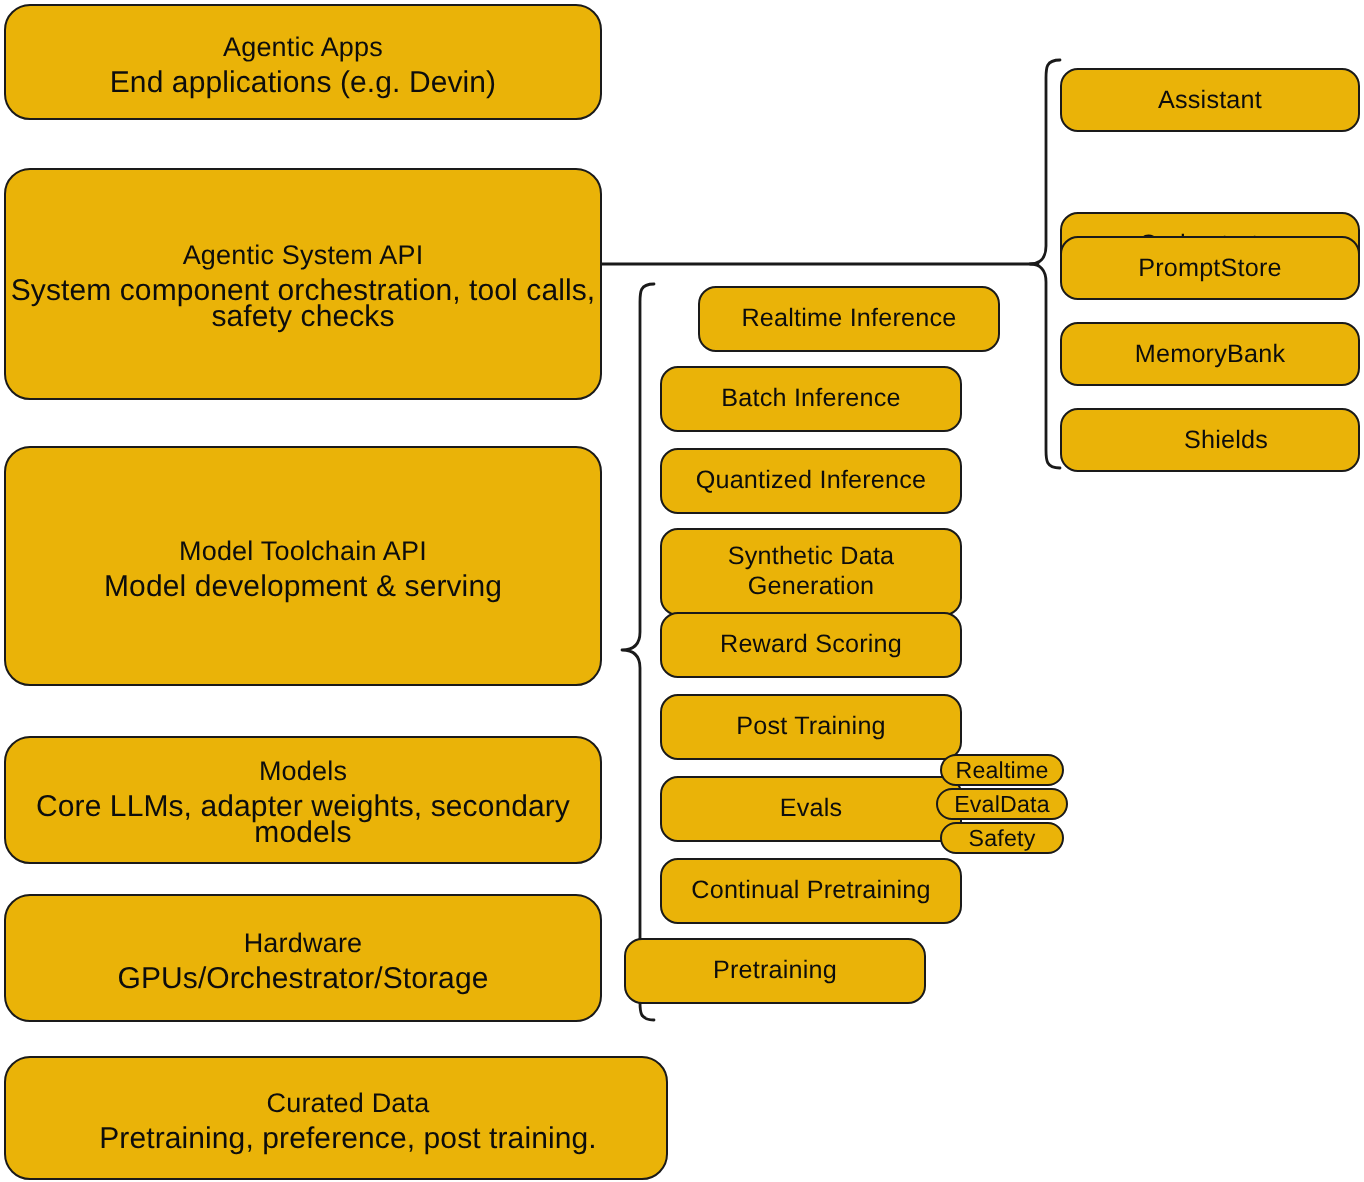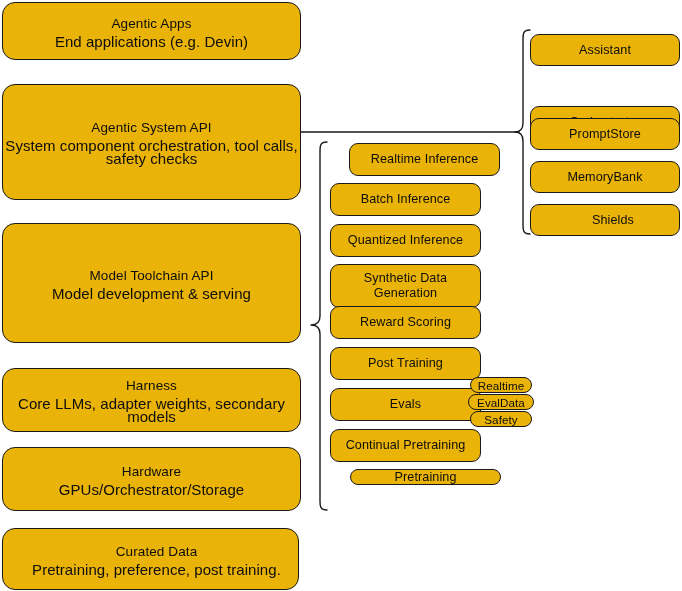--- a/index.html
+++ b/index.html
@@ -88,30 +88,30 @@
     <div class="title">Agentic System API</div>
     <div class="subtitle">System component orchestration, tool calls, safety checks</div>
   </div>
 
   <div class="node layer" style="left:2px; top:223px; width:299px; height:120px;">
     <div class="title">Model Toolchain API</div>
     <div class="subtitle">Model development &amp; serving</div>
   </div>
 
   <div class="node layer" style="left:2px; top:368px; width:299px; height:64px;">
-    <div class="title">Harness</div>
+    <div class="title">Models</div>
     <div class="subtitle">Core LLMs, adapter weights, secondary models</div>
   </div>
 
   <div class="node layer" style="left:2px; top:447px; width:299px; height:64px;">
     <div class="title">Hardware</div>
     <div class="subtitle">GPUs/Orchestrator/Storage</div>
   </div>
 
-  <div class="node layer" style="left:2px; top:528px; width:297px; height:62px;padding-left:12px;">
+  <div class="node layer" style="left:2px; top:528px; width:332px; height:62px;padding-left:12px;">
     <div class="title">Curated Data</div>
     <div class="subtitle">Pretraining, preference, post training.</div>
   </div>
 
   <svg class="connector" style="left:300px; top:121px; width:225px; height:22px;" viewBox="0 0 225 22">
     <line x1="1" y1="11" x2="219" y2="11"></line>
   </svg>
 
   <svg class="brace" style="left:512px; top:28px; width:22px; height:212px;" viewBox="0 0 22 212">
     <path d="M18 2 C11 2 11 6 11 11 L11 95 C11 101 8 104 3 104 C8 104 11 107 11 113 L11 197 C11 202 11 206 18 206"></path>
@@ -154,21 +154,21 @@
   </div>
   <div class="node chip" style="left:330px; top:347px; width:151px; height:33px;">
     <span>Post Training</span>
   </div>
   <div class="node chip" style="left:330px; top:388px; width:151px; height:33px;">
     <span>Evals</span>
   </div>
   <div class="node chip" style="left:330px; top:429px; width:151px; height:33px;">
     <span>Continual Pretraining</span>
   </div>
-  <div class="node chip" style="left:350px; top:469px; width:151px; height:16px;">
+  <div class="node chip" style="left:312px; top:469px; width:151px; height:33px;">
     <span>Pretraining</span>
   </div>
 
   <div class="node pill" style="left:470px; top:377px; width:62px; height:16px;">
     <span>Realtime</span>
   </div>
   <div class="node pill" style="left:468px; top:394px; width:66px; height:16px;">
     <span>EvalData</span>
   </div>
   <div class="node pill" style="left:470px; top:411px; width:62px; height:16px;">

